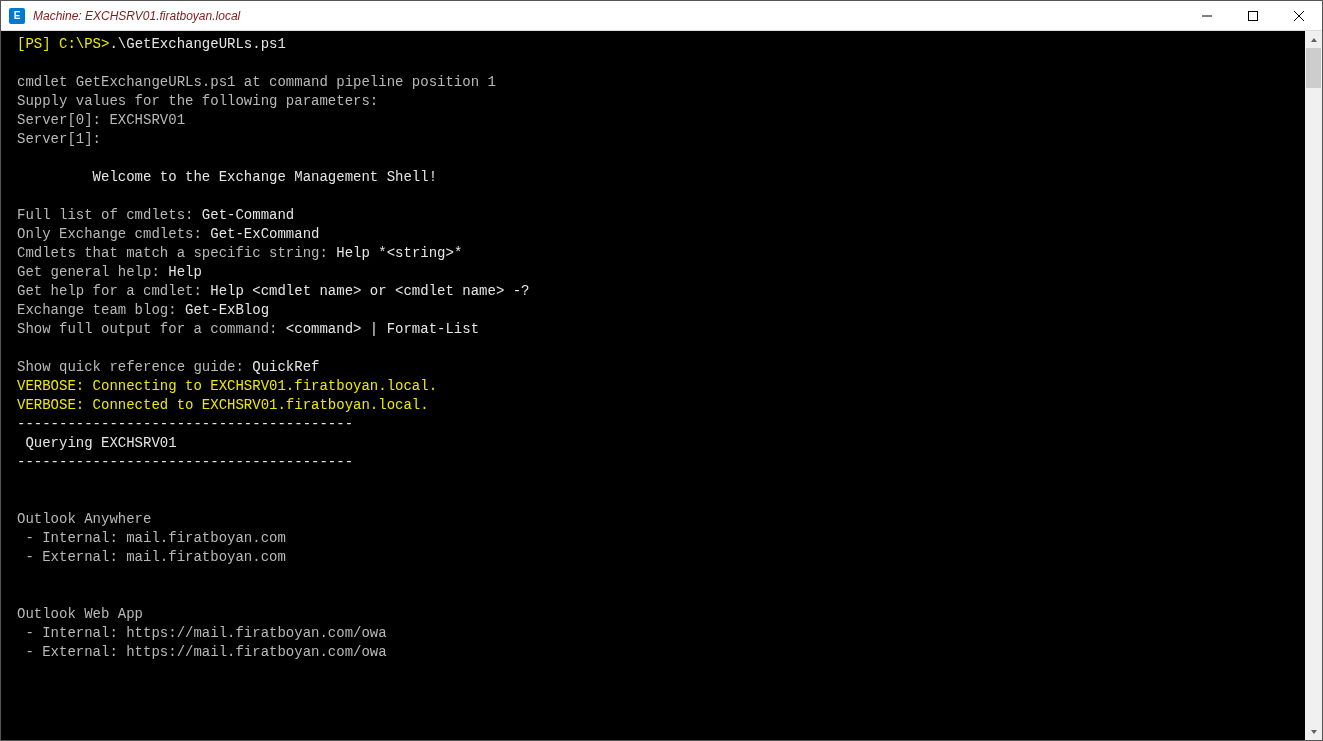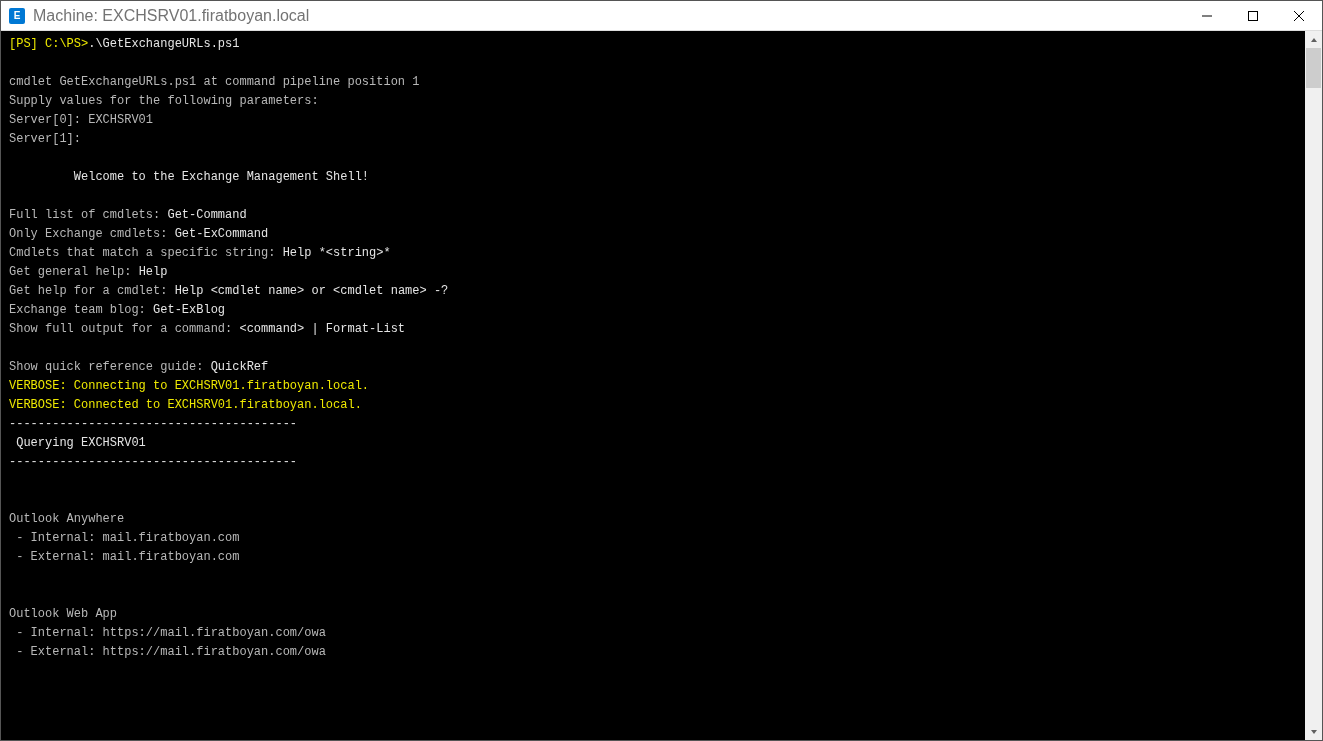--- a/index.html
+++ b/index.html
@@ -34,23 +34,24 @@
       color: #fff;
       font-size: 10px;
       font-weight: bold;
       display: flex;
       align-items: center;
       justify-content: center;
       margin-right: 8px;
       border-radius: 2px;
     }
     .titlebar .title-text {
-      font-size: 16px;
-      color: #737373;
+      font-size: 12px;
+      color: #7f1d1d;
       flex: 1;
+      font-style: italic;
     }
     .titlebar .controls {
       display: flex;
       height: 100%;
     }
     .titlebar .ctrl {
       width: 46px;
       height: 100%;
       display: flex;
       align-items: center;
@@ -62,23 +63,23 @@
       flex: 1;
       display: flex;
       background: #000;
       overflow: hidden;
     }
     .terminal {
       flex: 1;
       background: #000;
       color: #ccc;
       font-family: Consolas, "Courier New", monospace;
-      font-size: 12px;
+      font-size: 14px;
       line-height: 19px;
-      padding: 4px 8px;
+      padding: 4px 16px;
       white-space: pre;
       overflow: hidden;
     }
     .scrollbar {
       width: 17px;
       background: #f0f0f0;
       position: relative;
       flex-shrink: 0;
     }
     .scrollbar .arrow {

